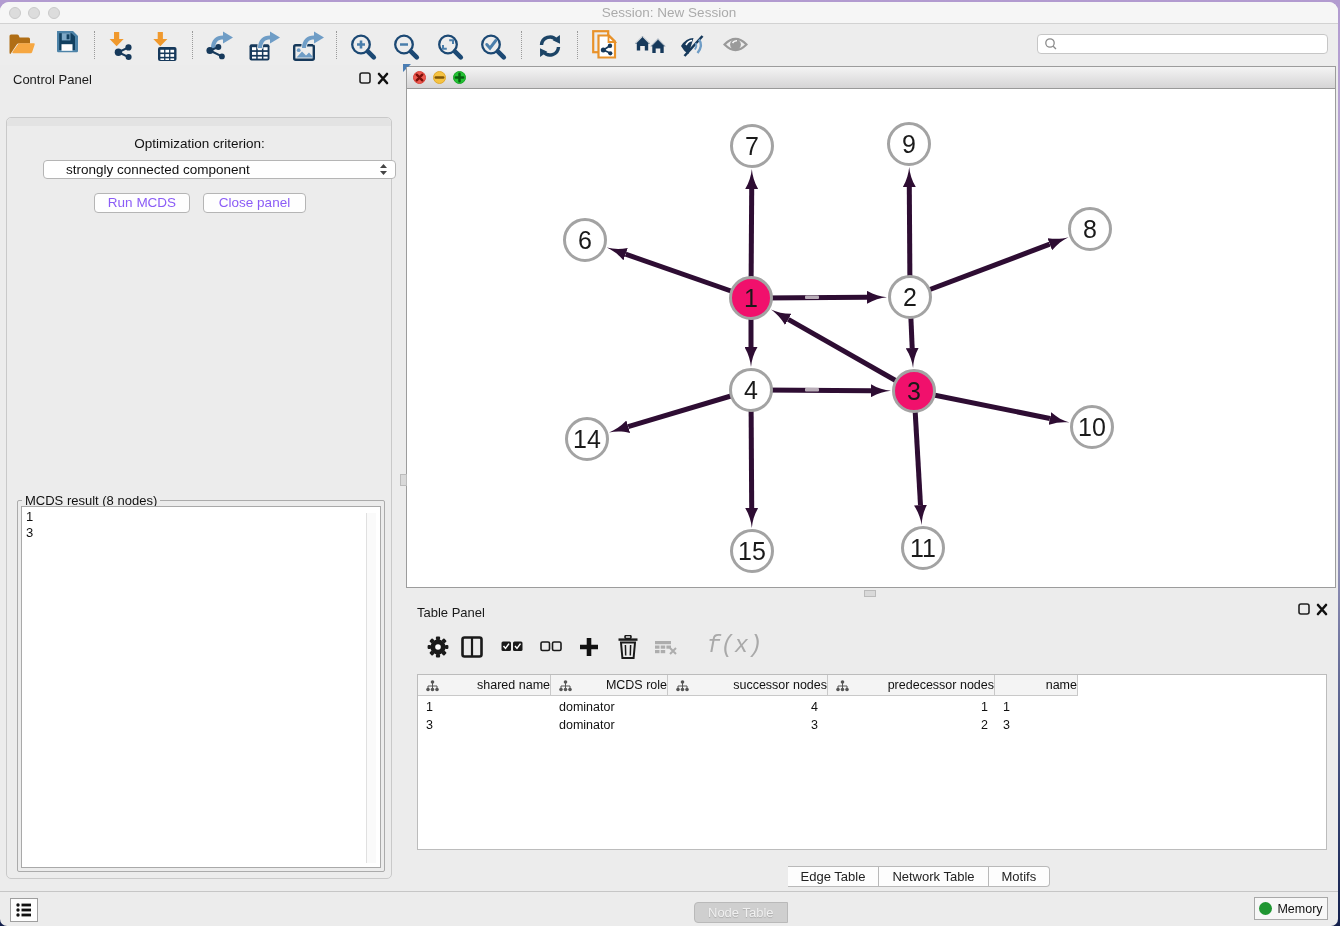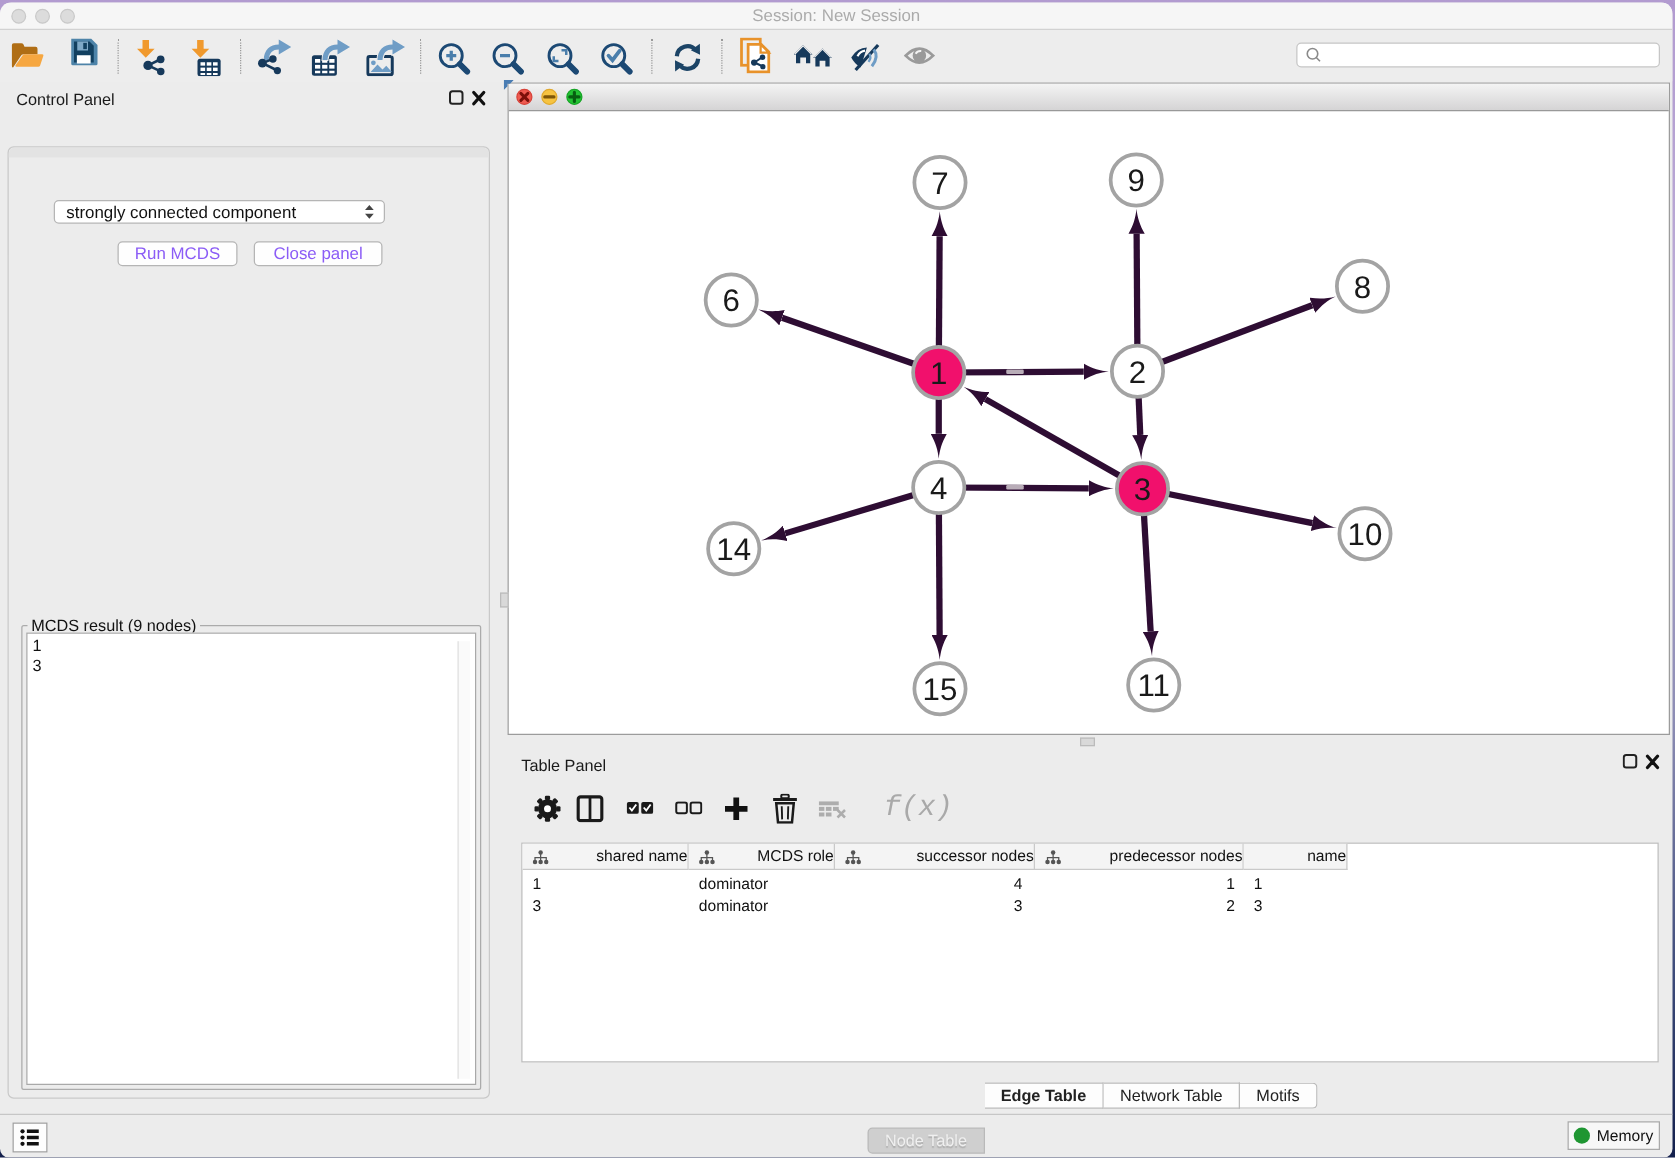--- a/index.html
+++ b/index.html
@@ -21,21 +21,21 @@
   .tabrow{position:absolute;display:flex;}
   .tab{box-sizing:border-box;height:21px;background:#fdfdfd;border:1px solid #b9b9b9;border-left:none;
        font-size:13px;color:#111;text-align:center;line-height:19px;padding:0 12px;}
   .tab.first{border-left:1px solid #b9b9b9;border-radius:4px 0 0 4px;}
   .tab.last{border-radius:0 4px 4px 0;}
   .tab.sel{background:#cfcfcf;color:#f3f3f3;text-shadow:0 1px 1px #aaa;border-color:#b0b0b0;}
   #cpbox{position:absolute;left:6px;top:115px;width:386px;height:762px;background:#ececec;
          border:1px solid #c9c9c9;border-radius:5px;box-sizing:border-box;}
   #cpbox .inner-top{position:absolute;left:0;top:0;width:100%;height:8px;background:#e3e3e3;border-radius:5px 5px 0 0;}
   #optlab{position:absolute;left:0;top:134px;width:399px;text-align:center;font-size:13.5px;color:#111;}
-  #dropdown{position:absolute;left:43px;top:158px;width:265px;height:19px;background:#fff;border:1px solid #b5b5b5;border-radius:4px;box-sizing:border-box;font-size:13.5px;color:#111;line-height:17px;padding-left:9px;}
+  #dropdown{position:absolute;left:43px;top:158px;width:353px;height:19px;background:#fff;border:1px solid #b5b5b5;border-radius:4px;box-sizing:border-box;font-size:13.5px;color:#111;line-height:17px;padding-left:22px;}
   .btn{position:absolute;height:20px;background:#fefefe;border:1px solid #b5b5b5;border-radius:4px;box-sizing:border-box;font-size:13.5px;color:#8b5cf6;text-align:center;line-height:18px;}
   
   #grp{position:absolute;left:17px;top:498px;width:366px;height:370px;border:1px solid #ababab;border-radius:2px;}
   #grplab{position:absolute;left:4px;top:-8px;background:#ececec;padding:0 3px;font-size:13px;color:#111;}
   #grptxt{position:absolute;left:3px;top:5px;right:3px;bottom:3px;background:#fff;border:1px solid #a9a9a9;font-size:13px;color:#111;line-height:16px;padding:2px 0 0 4px;}
   #grpsb{position:absolute;right:4px;top:6px;bottom:4px;width:9px;background:#fafafa;border-left:1px solid #e0e0e0;}
   
   #nw{position:absolute;left:406px;top:64px;width:930px;height:522px;background:#fff;border:1px solid #9c9c9c;box-sizing:border-box;}
   #nwtb{position:absolute;left:0;top:0;width:100%;height:21px;background:linear-gradient(#f4f4f4,#d5d4d5);border-bottom:1px solid #999;}
   #nwtitle{position:absolute;top:3px;width:100%;text-align:center;font-size:13px;color:#111;}
@@ -217,29 +217,30 @@
   </div>
 
   <div id="cpt">Control Panel</div>
   <svg class="abs" style="left:359px;top:70px" width="32" height="13" viewBox="0 0 32 13">
     <rect x="1" y="1" width="10" height="10" rx="2" fill="none" stroke="#222" stroke-width="1.6"></rect>
     <path d="M20 2 L28 11 M28 2 L20 11" stroke="#111" stroke-width="2.6" stroke-linecap="round"></path>
   </svg>
   <div id="cpbox">
       <div class="inner-top"></div>
     </div>
+  <div id="optlab">Optimization criterion:</div>
   <div id="dropdown">strongly connected component
     <svg width="11" height="15" style="position:absolute;right:6px;top:1px" viewBox="0 0 11 15">
         <path d="M2 6 L5.5 2 L9 6 Z M2 9 L5.5 13 L9 9 Z" fill="#444"></path>
       </svg>
   </div>
   <div class="btn" style="left:94px;top:191px;width:96px;">Run MCDS</div>
   <div class="btn" style="left:203px;top:191px;width:103px;">Close panel</div>
   <div id="grp">
-    <div id="grplab">MCDS result (9 nodes)</div>
+    <div id="grplab">MCDS result (8 nodes)</div>
     <div id="grptxt">1<br>3<div id="grpsb"></div></div>
   </div>
 
   <div id="nw">
     <div id="nwtb">
       <div class="tl" style="left:6px;background:#ee5a50;border:1px solid #d8433a;">
           <svg width="11" height="11" viewBox="0 0 11 11">
             <path d="M2.7 2.7 L8.3 8.3 M8.3 2.7 L2.7 8.3" stroke="#7c100a" stroke-width="2.4" stroke-linecap="round"></path>
           </svg>
         </div>
@@ -455,21 +456,21 @@
     <div class="trow" style="left:410px;top:23px;width:160px;text-align:right;">1</div>
     <div class="trow" style="left:585px;top:23px;">1</div>
     <div class="trow" style="left:8px;top:41px;">3</div>
     <div class="trow" style="left:141px;top:41px;">dominator</div>
     <div class="trow" style="left:250px;top:41px;width:150px;text-align:right;">3</div>
     <div class="trow" style="left:410px;top:41px;width:160px;text-align:right;">2</div>
     <div class="trow" style="left:585px;top:41px;">3</div>
   </div>
   <div class="tabrow" style="left:694px;top:864px;">
     <div class="bt first" style="border-left:1px solid #b9b9b9;border-radius:4px 0 0 4px;background:#cfcfcf;color:#f0f0f0;text-shadow:0 1px 1px #aaa;font-weight:normal;margin-top:36px;">Node Table</div>
-    <div class="bt" style="font-weight:bold;">Edge Table</div>
+    <div class="bt" style="font-weight:normal;">Edge Table</div>
     <div class="bt" style="font-weight:normal;">Network Table</div>
     <div class="bt" style="border-radius:0 4px 4px 0;font-weight:normal;">Motifs</div>
   </div>
 
   <div id="statline"></div>
   <div id="membtn"><span style="display:inline-block;width:13px;height:13px;border-radius:50%;background:#1f9632;vertical-align:-2px;margin-right:5px;"></span>Memory</div>
   <div id="listbtn"><svg width="26" height="22" viewBox="0 0 26 22">
         <g fill="#111">
           <circle cx="7" cy="6" r="1.7"></circle>
           <circle cx="7" cy="11" r="1.7"></circle>

